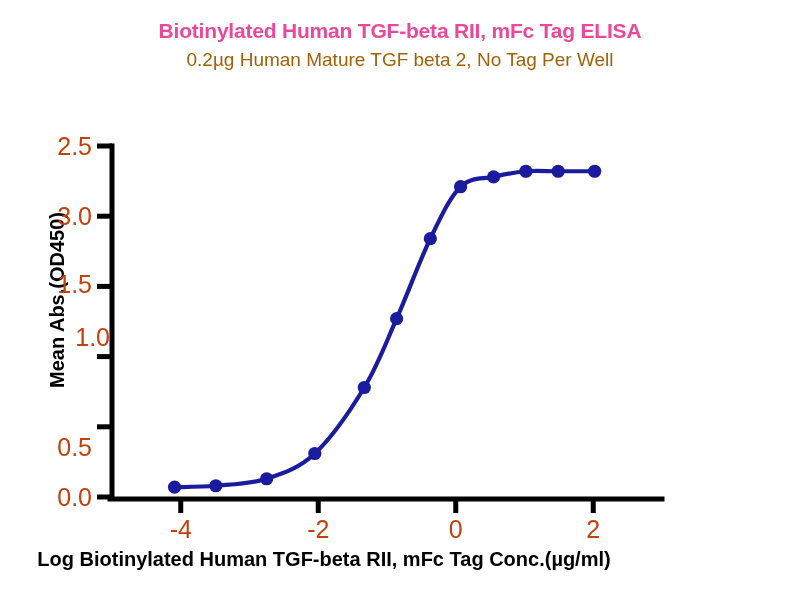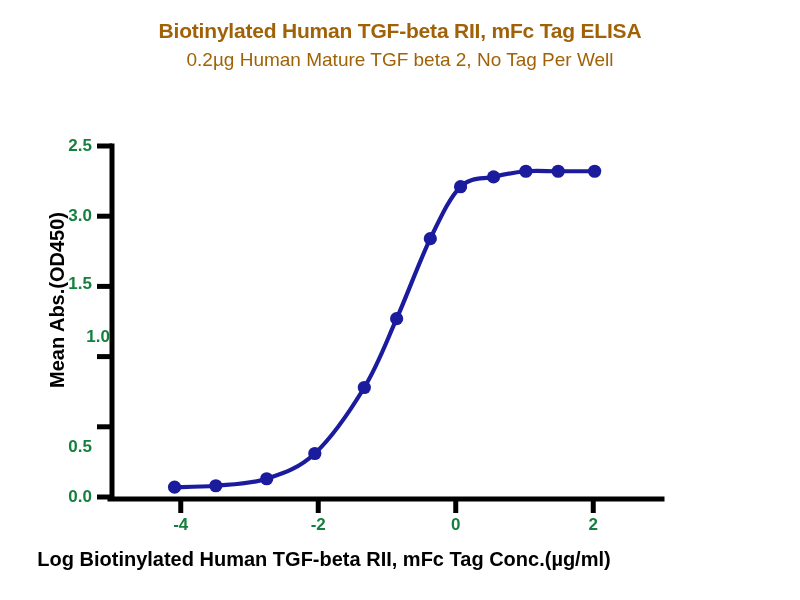--- a/index.html
+++ b/index.html
@@ -23,21 +23,21 @@
   .title-block {
     position: absolute;
     left: 0;
     top: 18px;
     width: 800px;
     text-align: center;
   }
   .chart-title {
     font-size: 21px;
     font-weight: bold;
-    color: #a16207;
+    color: #ec4899;
     letter-spacing: -0.2px;
     line-height: 26px;
     white-space: nowrap;
   }
   .chart-subtitle {
     font-size: 19px;
     font-weight: normal;
     color: #a16207;
     line-height: 26px;
     margin-top: 3px;
@@ -62,23 +62,23 @@
     top: 548px;
     width: 648px;
     text-align: center;
     font-size: 20px;
     font-weight: bold;
     color: #000000;
     white-space: nowrap;
   }
   .tick-label {
     position: absolute;
-    font-size: 17px;
-    font-weight: bold;
-    color: #15803d;
+    font-size: 25px;
+    font-weight: normal;
+    color: #c2410c;
     white-space: nowrap;
   }
   .ytick-label {
     text-align: right;
     transform: translate(-100%, -50%);
   }
   .xtick-label {
     text-align: center;
     transform: translate(-50%, 0);
   }

